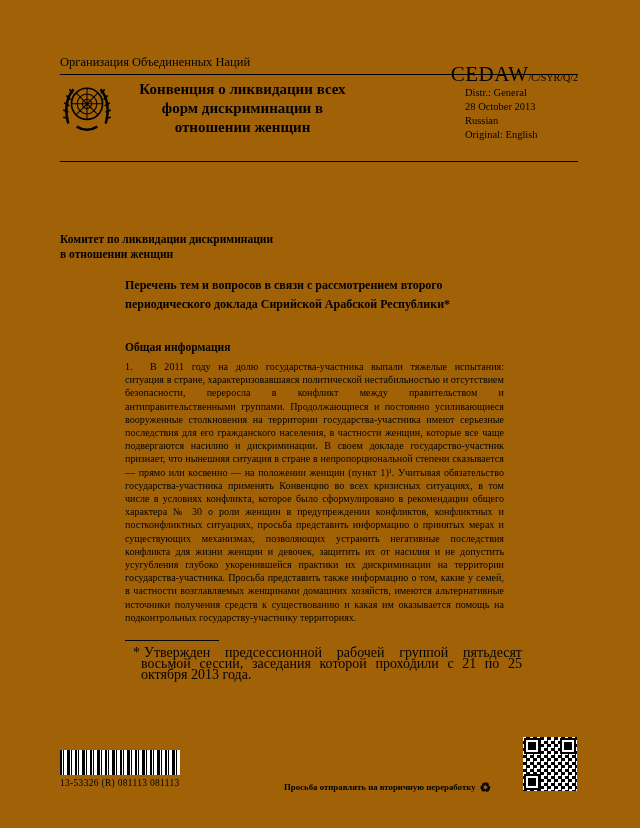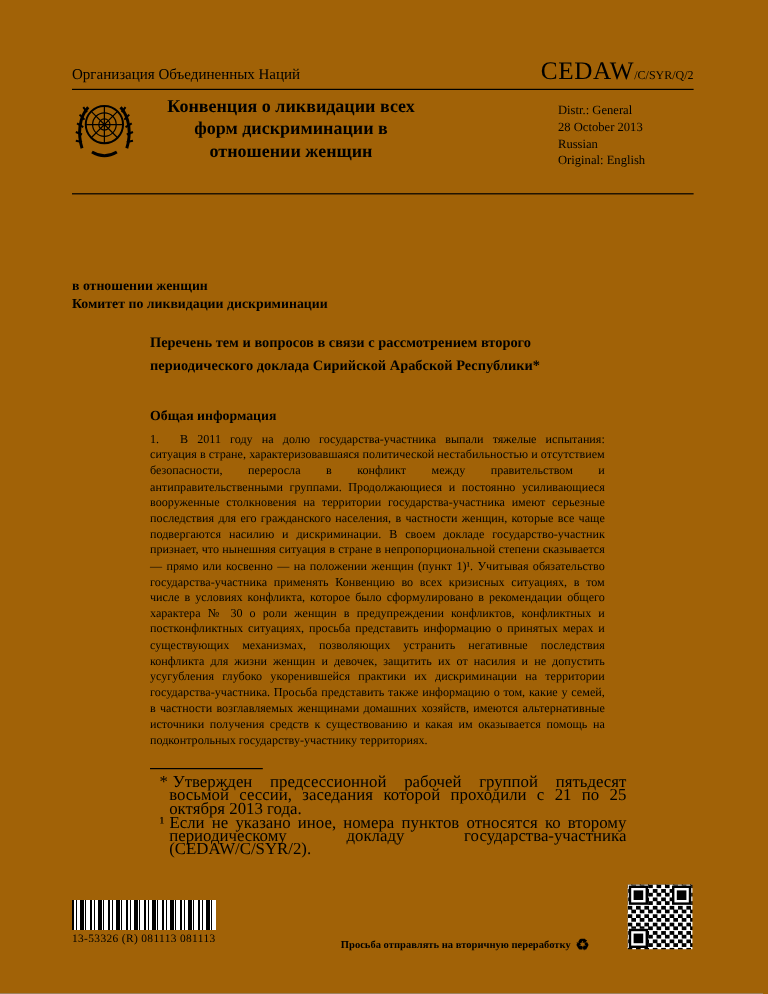--- a/index.html
+++ b/index.html
@@ -3,21 +3,21 @@
 <meta charset="utf-8">
 <style>
   html,body{margin:0;padding:0;background:#9c9c9c;}
   .page{
     position:relative;width:640px;height:828px;background:#a16207;
     font-family:"Liberation Serif","DejaVu Serif",serif;color:#000;
     overflow:hidden;margin:0 auto;
   }
   
   .org-name{position:absolute;left:60px;top:55px;font-size:12.5px;}
-  .doc-symbol{position:absolute;right:62px;top:47px;text-align:right;}
+  .doc-symbol{position:absolute;right:62px;top:62px;text-align:right;}
   .sym-main{font-size:21px;letter-spacing:.5px;}
   .sym-suffix{font-size:10px;}
   .rule-top{position:absolute;left:60px;top:74px;width:518px;border-top:1.5px solid #000;}
   .rule-mast{position:absolute;left:60px;top:161px;width:518px;border-top:1px solid #000;}
   .emblem{position:absolute;left:58px;top:80px;width:58px;height:58px;}
   .conv-title{
     position:absolute;left:125px;top:80px;width:235px;
     font-size:15px;font-weight:bold;line-height:19px;text-align:center;
   }
   .distr-block{position:absolute;left:455px;top:86px;font-size:10.5px;line-height:14px;margin-left:10px;}
@@ -87,34 +87,33 @@
   <div class="distr-block">
     <div>Distr.: General</div>
     <div>28 October 2013</div>
     <div>Russian</div>
     <div>Original: English</div>
   </div>
 
   <div class="rule-mast"></div>
 
   <div class="committee">
+    <div>Комитет по ликвидации дискриминации</div>
     <div>в отношении женщин</div>
-    <div>Комитет по ликвидации дискриминации</div>
   </div>
 
   <div class="doc-title">Перечень тем и вопросов в связи с рассмотрением второго периодического доклада Сирийской Арабской Республики*</div>
 
   <div class="section-heading">Общая информация</div>
 
   <div class="body-text">
     <p class="para"><span class="pnum">1.</span><span>В 2011 году на долю государства-участника выпали тяжелые испытания: ситуация в стране, характеризовавшаяся политической нестабильностью и отсутствием безопасности, переросла в конфликт между правительством и антиправительственными группами. Продолжающиеся и постоянно усиливающиеся вооруженные столкновения на территории государства-участника имеют серьезные последствия для его гражданского населения, в частности женщин, которые все чаще подвергаются насилию и дискриминации. В своем докладе государство-участник признает, что нынешняя ситуация в стране в непропорциональной степени сказывается — прямо или косвенно — на положении женщин (пункт 1)¹. Учитывая обязательство государства-участника применять Конвенцию во всех кризисных ситуациях, в том числе в условиях конфликта, которое было сформулировано в рекомендации общего характера № 30 о роли женщин в предупреждении конфликтов, конфликтных и постконфликтных ситуациях, просьба представить информацию о принятых мерах и существующих механизмах, позволяющих устранить негативные последствия конфликта для жизни женщин и девочек, защитить их от насилия и не допустить усугубления глубоко укоренившейся практики их дискриминации на территории государства-участника. Просьба представить также информацию о том, какие у семей, в частности возглавляемых женщинами домашних хозяйств, имеются альтернативные источники получения средств к существованию и какая им оказывается помощь на подконтрольных государству-участнику территориях.</span></p>
 
     <div class="fn-rule"></div>
     <div class="footnote"><span class="fn-marker">*</span><span>Утвержден предсессионной рабочей группой пятьдесят восьмой сессии, заседания которой проходили с 21 по 25 октября 2013 года.</span></div>
-    <div class="footnote"><span class="fn-marker">¹</span><span>Если не указано иное, номера пунктов относятся ко второму периодическому докладу государства-участника (CEDAW/C/SYR/2).</span></div>
   </div>
 
   <div class="barcode"></div>
   <div class="doc-number">13-53326 (R)  081113  081113</div>
   <div class="recycle-line"><span>Просьба отправлять на вторичную переработку</span><span class="recycle-icon">♻</span></div>
   <div class="qr">
     <div class="finder tl"></div>
     <div class="finder tr"></div>
     <div class="finder bl"></div>
   </div>

